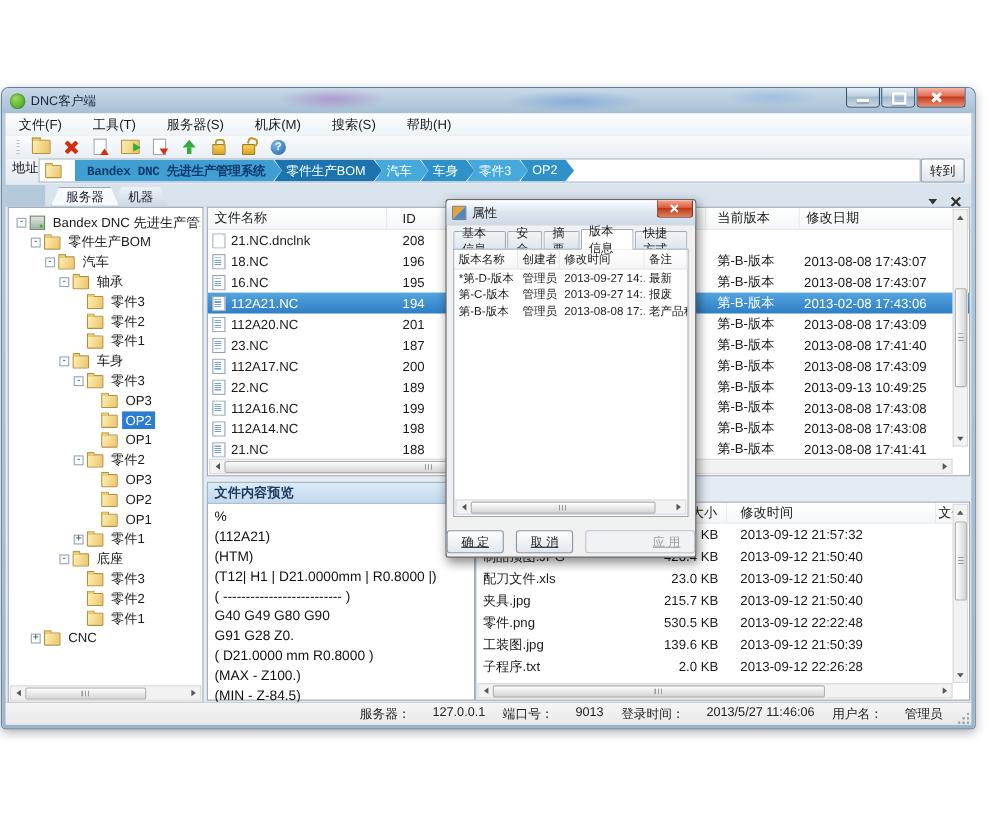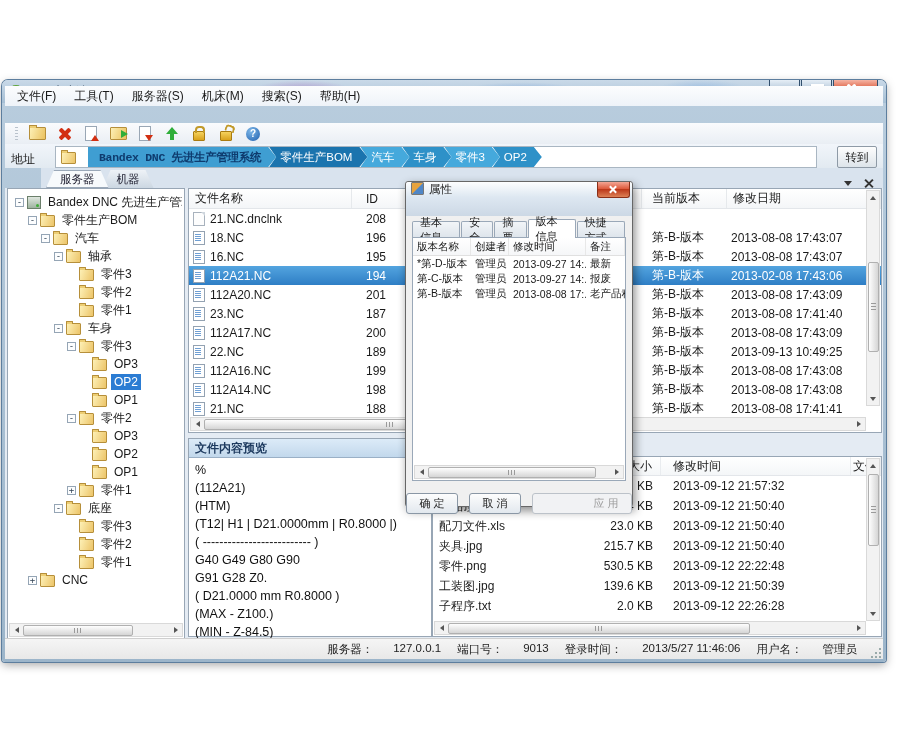--- a/index.html
+++ b/index.html
@@ -18,29 +18,29 @@
   .win-title{font-size:11.5px;color:#10263c;}
   .win-controls{position:absolute;top:0;right:8px;display:flex;}
   .wc{width:29px;height:17px;margin-left:1px;border:1px solid #32506e;border-top:none;border-radius:0 0 4px 4px;position:relative;
       background:linear-gradient(#e6eef6,#bfd0e0 45%,#9fb8cd 46%,#cbd9e6);}
   .wc-close{width:43px;background:linear-gradient(#f5b4a4,#e06b50 45%,#c23a20 46%,#e7906f);}
   .wc-minimize::after{content:"";position:absolute;left:9px;bottom:4px;width:11px;height:3px;background:#fff;box-shadow:0 1px 1px rgba(0,0,0,.4);}
   .wc-maximize::after{content:"";position:absolute;left:9px;top:4px;width:9px;height:7px;border:2px solid #fff;box-shadow:0 1px 1px rgba(0,0,0,.3);}
   .wc-close::before,.wc-close::after{content:"";position:absolute;left:16px;top:3px;width:3px;height:11px;background:#fff;border-radius:1px;}
   .wc-close::before{transform:rotate(45deg);} .wc-close::after{transform:rotate(-45deg);}
   
-  .menubar{position:absolute;top:6px;left:3px;right:3px;height:20px;display:flex;align-items:center;gap:2px;padding-left:4px;
+  .menubar{position:absolute;top:23px;left:3px;right:3px;height:20px;display:flex;align-items:center;gap:12px;padding-left:4px;
            font-size:12px;background:linear-gradient(#fcfdfe,#eef3f8);}
   .menu-item{padding:2px 8px;}
   .toolbar{position:absolute;top:43px;left:3px;right:3px;height:21px;display:flex;align-items:center;gap:7px;padding-left:10px;
            background:linear-gradient(#fafbfd,#e9eef4);border-bottom:1px solid #d8dee6;}
   .toolbar::before{content:"";width:3px;height:14px;margin-right:2px;
            background:repeating-linear-gradient(#b9c2cc 0 1px,transparent 1px 3px);}
   .tbtn{width:20px;height:18px;display:flex;align-items:center;justify-content:center;}
-  .addressbar{position:absolute;top:64px;left:3px;right:3px;height:24px;display:flex;align-items:flex-end;gap:20px;padding:0 6px;
+  .addressbar{position:absolute;top:64px;left:3px;right:3px;height:24px;display:flex;align-items:flex-start;gap:0;padding:0 6px;
               background:linear-gradient(#f1f5fa,#e2eaf1);font-size:12px;}
   .addr-field{flex:1;height:20px;background:#fff;border:1px solid #a9b6c2;display:flex;align-items:center;overflow:hidden;padding-left:5px;}
   .crumbs{display:flex;align-items:stretch;height:100%;margin-left:8px;flex:1;}
   .crumb{position:relative;display:flex;align-items:center;font-size:11.5px;padding:0 15px 0 11px;margin-left:-7px;white-space:nowrap;
          clip-path:polygon(0 0,calc(100% - 8px) 0,100% 50%,calc(100% - 8px) 100%,0 100%,7px 50%);}
   .crumb.first{margin-left:0;font-family:"Liberation Mono",monospace;font-weight:bold;letter-spacing:-.3px;
          clip-path:polygon(0 0,calc(100% - 8px) 0,100% 50%,calc(100% - 8px) 100%,0 100%);}
   .go-btn{width:38px;height:20px;border:1px solid #8e9aa6;border-radius:2px;background:linear-gradient(#fdfdfd,#dde4ea);
           display:flex;align-items:center;justify-content:center;font-size:11.5px;}
   .dock-tabs{position:absolute;top:88px;left:3px;right:3px;height:20px;background:#d9e3ee;border-bottom:1px solid #98a6b5;
@@ -117,42 +117,42 @@
   .at-size-h{justify-content:flex-end;padding-right:8px;}
   .at-time-h{padding-left:12px;} .at-file-h{padding-left:2px;white-space:nowrap;overflow:hidden;}
   .at-row{display:grid;grid-template-columns:100px 128px 190px 1fr;height:20px;align-items:center;font-size:12px;}
   .at-name{padding-left:6px;white-space:nowrap;} .at-size{text-align:right;padding-right:8px;white-space:nowrap;}
   .at-time{padding-left:12px;white-space:nowrap;}
   .at-vscroll{right:1px;top:1px;width:14px;bottom:15px;}
   .at-hscroll{left:1px;bottom:1px;right:15px;height:14px;}
   
   .dialog{position:absolute;left:405px;top:181px;width:228px;height:326px;z-index:40;background:#f0f0f0;
           border:1px solid #676767;border-radius:3px;box-shadow:2px 4px 10px rgba(0,0,0,.45);box-sizing:border-box;}
-  .dlg-title{height:34px;display:flex;align-items:flex-start;padding:0 2px 0 5px;font-size:11.5px;color:#222;
+  .dlg-title{height:23px;display:flex;align-items:center;padding:0 2px 0 5px;font-size:11.5px;color:#222;
              background:linear-gradient(#fdfeff,#dde7f1 45%,#ccd8e5);border-radius:3px 3px 0 0;}
   .dlg-icon{width:11px;height:11px;margin-right:5px;border:1px solid #777;border-radius:1px;
             background:linear-gradient(135deg,#e8a33d 48%,#4f86c6 52%);}
   .dlg-close{margin-left:auto;align-self:flex-start;width:31px;height:15px;border:1px solid #8a2f18;border-top:none;border-radius:0 0 3px 3px;
              background:linear-gradient(#f3a694,#dd5a3c 45%,#b93316 46%,#dd8156);position:relative;}
   .dlg-close::before,.dlg-close::after{content:"";position:absolute;left:14px;top:3px;width:2px;height:9px;background:#fff;}
   .dlg-close::before{transform:rotate(45deg);} .dlg-close::after{transform:rotate(-45deg);}
   .dlg-tabs{display:flex;padding:5px 6px 0 6px;}
   .dtab2{height:16px;display:flex;align-items:center;padding:0 7px;margin-right:1px;font-size:11px;
          border:1px solid #9aa8b8;border-bottom:none;border-radius:2px 2px 0 0;background:linear-gradient(#f2f5f8,#dde4eb);}
   .dtab2.active{background:#fff;height:18px;margin-top:-2px;z-index:2;position:relative;}
   .dlg-page{position:relative;margin:-1px 6px 0 6px;height:244px;border:1px solid #9aa8b8;background:#fff;box-sizing:border-box;overflow:hidden;}
   .vh-head{display:grid;grid-template-columns:58px 38px 77px 1fr;height:17px;align-items:center;font-size:10.5px;
            border-bottom:1px solid #e0e0e0;background:linear-gradient(#fff,#f5f6f8);}
   .vh-head>div{padding-left:4px;border-right:1px solid #e8e8e8;height:100%;display:flex;align-items:center;box-sizing:border-box;white-space:nowrap;overflow:hidden;}
   .vh-row{display:grid;grid-template-columns:58px 38px 77px 1fr;height:15px;align-items:center;font-size:10.5px;}
   .vh-row>div{padding-left:4px;white-space:nowrap;overflow:hidden;}
   .dlg-hscroll{left:1px;right:1px;bottom:1px;height:14px;}
   .dlg-buttons{display:flex;justify-content:center;gap:11px;margin-top:12px;}
   .dbtn{width:57px;height:19px;display:flex;align-items:center;justify-content:center;font-size:11px;border-radius:3px;
-        border:1px solid #8a97a5;background:linear-gradient(#fdfdfd,#e2e8ee);}
+        border:1px solid #8a97a5;background:linear-gradient(#fdfdfd,#e2e8ee);text-decoration:underline;}
   .dbtn.disabled{color:#9d9d9d;border-color:#bcc2c9;background:#f1f2f4;padding-left:48px;}
   
   .statusbar{position:absolute;left:3px;right:3px;bottom:3px;height:20px;display:flex;align-items:center;justify-content:flex-end;
              gap:16px;padding-right:26px;font-size:11.5px;background:linear-gradient(#f5f5f5,#e8e8e8);border-top:1px solid #cfcfcf;}
   .status-item{display:flex;gap:20px;white-space:nowrap;color:#222;}
   .grip{position:absolute;right:3px;bottom:3px;width:12px;height:12px;
         background:radial-gradient(circle at 9px 2px,#9aa 1px,transparent 1.4px),
                    radial-gradient(circle at 5px 6px,#9aa 1px,transparent 1.4px),
                    radial-gradient(circle at 9px 6px,#9aa 1px,transparent 1.4px),
                    radial-gradient(circle at 1px 10px,#9aa 1px,transparent 1.4px),

